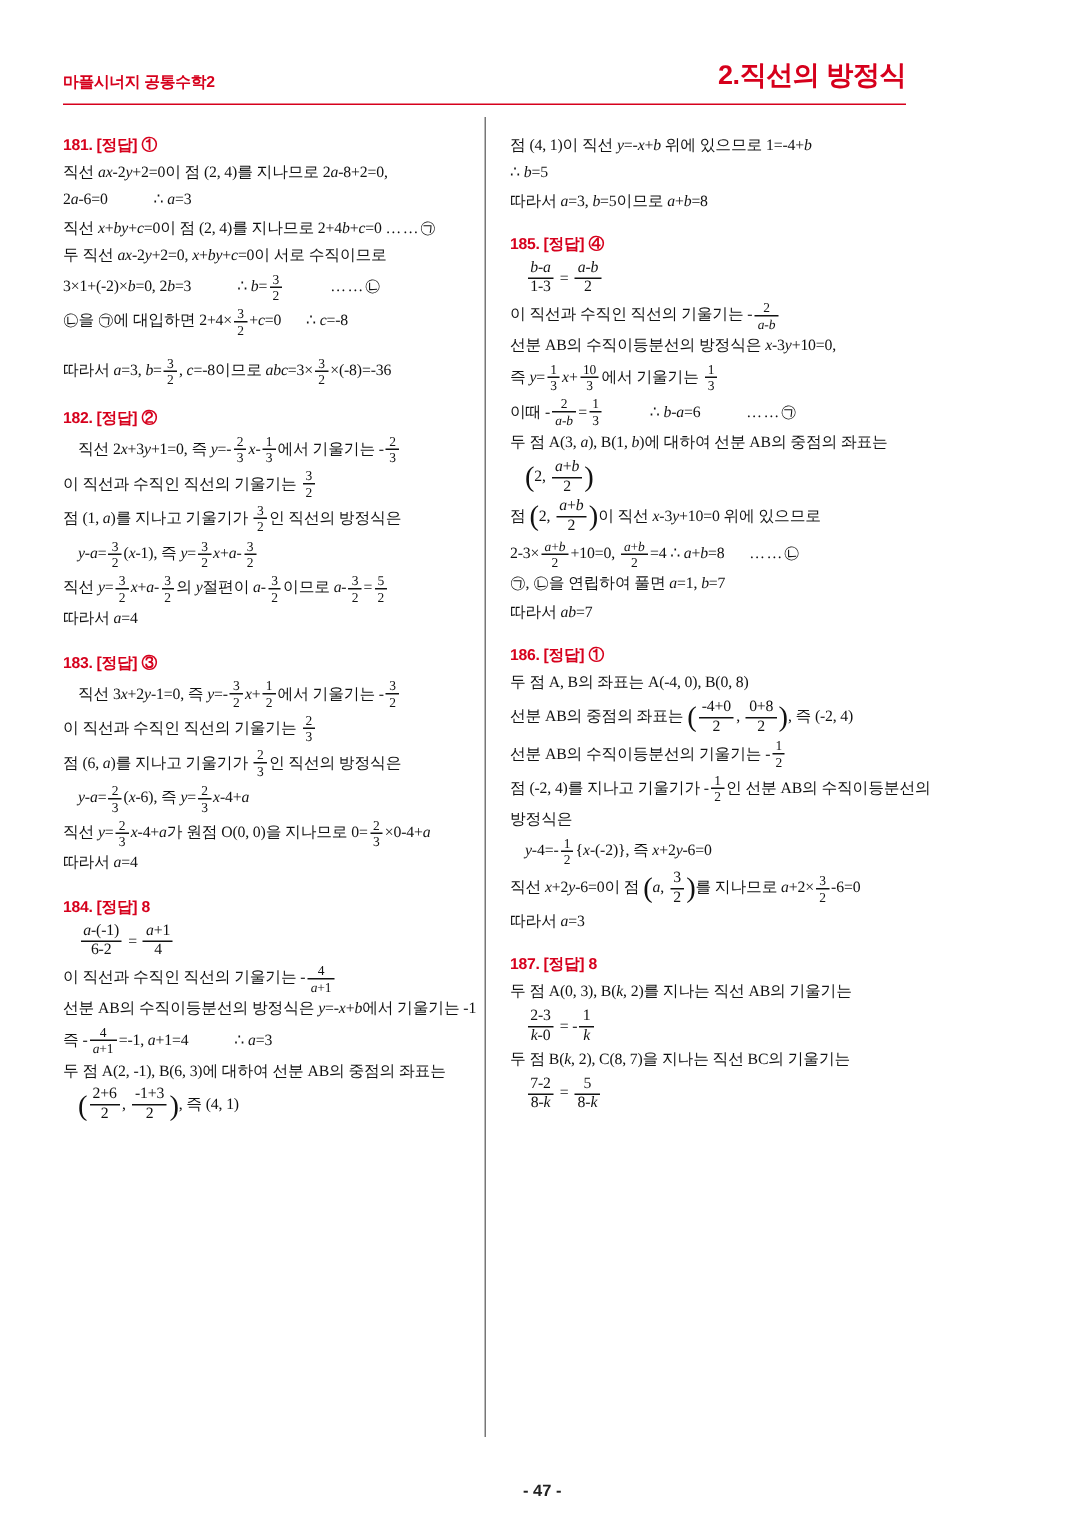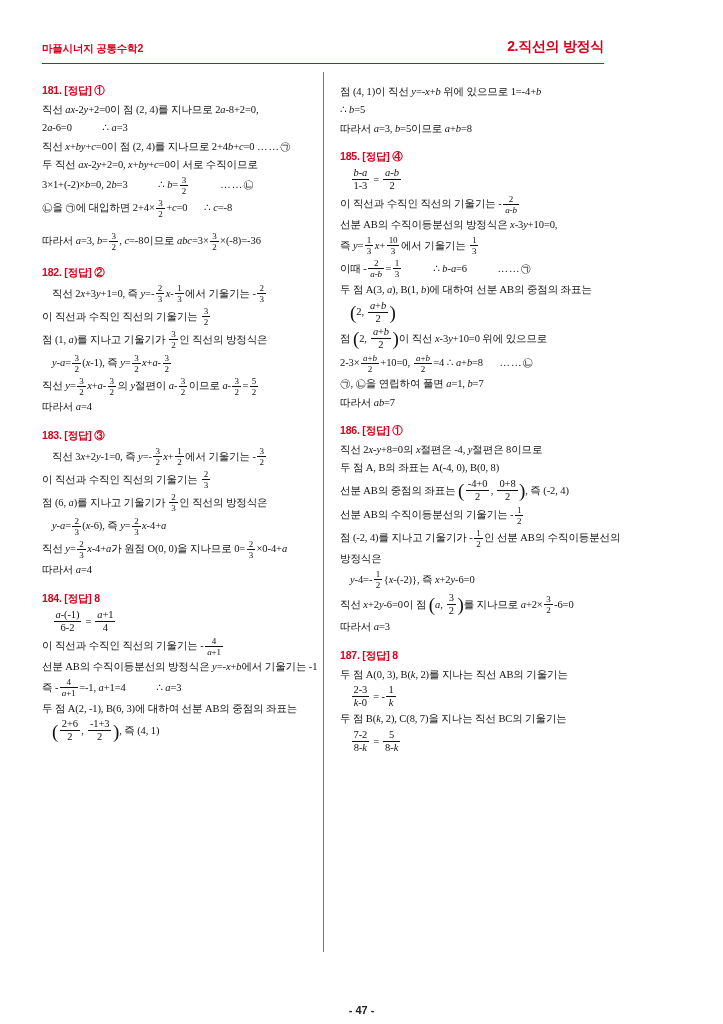--- a/index.html
+++ b/index.html
@@ -30,21 +30,21 @@
   }
   .header-left {
     font-family: "Liberation Sans", sans-serif;
     font-size: 10.5px;
     font-weight: bold;
     color: #d6001c;
     letter-spacing: -0.2px;
   }
   .header-right {
     font-family: "Liberation Sans", sans-serif;
-    font-size: 14px;
+    font-size: 18px;
     font-weight: bold;
     color: #d6001c;
     letter-spacing: -0.3px;
   }
   .rule {
     border: none;
     border-top: 1.6px solid #d6001c;
     margin: 3px 0 0 0;
   }
   
@@ -102,21 +102,21 @@
     position: relative;
     top: 0px;
   }
   .dots { letter-spacing: 1px; }
   .sp { display: inline-block; width: 14px; }
   .sp2 { display: inline-block; width: 28px; }
 
   
   .footer {
     position: absolute;
-    bottom: 8px;
+    bottom: 24px;
     left: 0;
     width: 723px;
     text-align: center;
     font-family: "Liberation Sans", sans-serif;
     font-size: 11px;
     font-weight: bold;
     color: #222;
   }
 </style>
 </head>
@@ -196,21 +196,20 @@
         <div class="line">두 점 A(3, <span class="it">a</span>), B(1, <span class="it">b</span>)에 대하여 선분 AB의 중점의 좌표는</div>
         <div class="line indent"><span class="paren">(</span>2, <span class="frac big"><span class="num"><span class="it">a</span>+<span class="it">b</span></span><span class="den">2</span></span><span class="paren">)</span></div>
         <div class="line">점 <span class="paren">(</span>2, <span class="frac big"><span class="num"><span class="it">a</span>+<span class="it">b</span></span><span class="den">2</span></span><span class="paren">)</span>이 직선 <span class="it">x</span>-3<span class="it">y</span>+10=0 위에 있으므로</div>
         <div class="line">2-3×<span class="frac"><span class="num"><span class="it">a</span>+<span class="it">b</span></span><span class="den">2</span></span>+10=0, <span class="frac"><span class="num"><span class="it">a</span>+<span class="it">b</span></span><span class="den">2</span></span>=4 ∴ <span class="it">a</span>+<span class="it">b</span>=8 <span class="sp"></span><span class="dots">……</span>㉡</div>
         <div class="line">㉠, ㉡을 연립하여 풀면 <span class="it">a</span>=1, <span class="it">b</span>=7</div>
         <div class="line">따라서 <span class="it">ab</span>=7</div>
       </div>
 
       <div class="block">
         <div class="qhead">186. [정답] ①</div>
-        <div class="line">직선 2<span class="it">x</span>-<span class="it">y</span>+8=0의 <span class="it">x</span>절편은 -4, <span class="it">y</span>절편은 8이므로</div>
         <div class="line">두 점 A, B의 좌표는 A(-4, 0), B(0, 8)</div>
         <div class="line">선분 AB의 중점의 좌표는 <span class="paren">(</span><span class="frac big"><span class="num">-4+0</span><span class="den">2</span></span>, <span class="frac big"><span class="num">0+8</span><span class="den">2</span></span><span class="paren">)</span>, 즉 (-2, 4)</div>
         <div class="line">선분 AB의 수직이등분선의 기울기는 -<span class="frac"><span class="num">1</span><span class="den">2</span></span></div>
         <div class="line">점 (-2, 4)를 지나고 기울기가 -<span class="frac"><span class="num">1</span><span class="den">2</span></span>인 선분 AB의 수직이등분선의</div>
         <div class="line">방정식은</div>
         <div class="line indent"><span class="it">y</span>-4=-<span class="frac"><span class="num">1</span><span class="den">2</span></span>{<span class="it">x</span>-(-2)}, 즉 <span class="it">x</span>+2<span class="it">y</span>-6=0</div>
         <div class="line">직선 <span class="it">x</span>+2<span class="it">y</span>-6=0이 점 <span class="paren">(</span><span class="it">a</span>, <span class="frac big"><span class="num">3</span><span class="den">2</span></span><span class="paren">)</span>를 지나므로 <span class="it">a</span>+2×<span class="frac"><span class="num">3</span><span class="den">2</span></span>-6=0</div>
         <div class="line">따라서 <span class="it">a</span>=3</div>
       </div>
 

